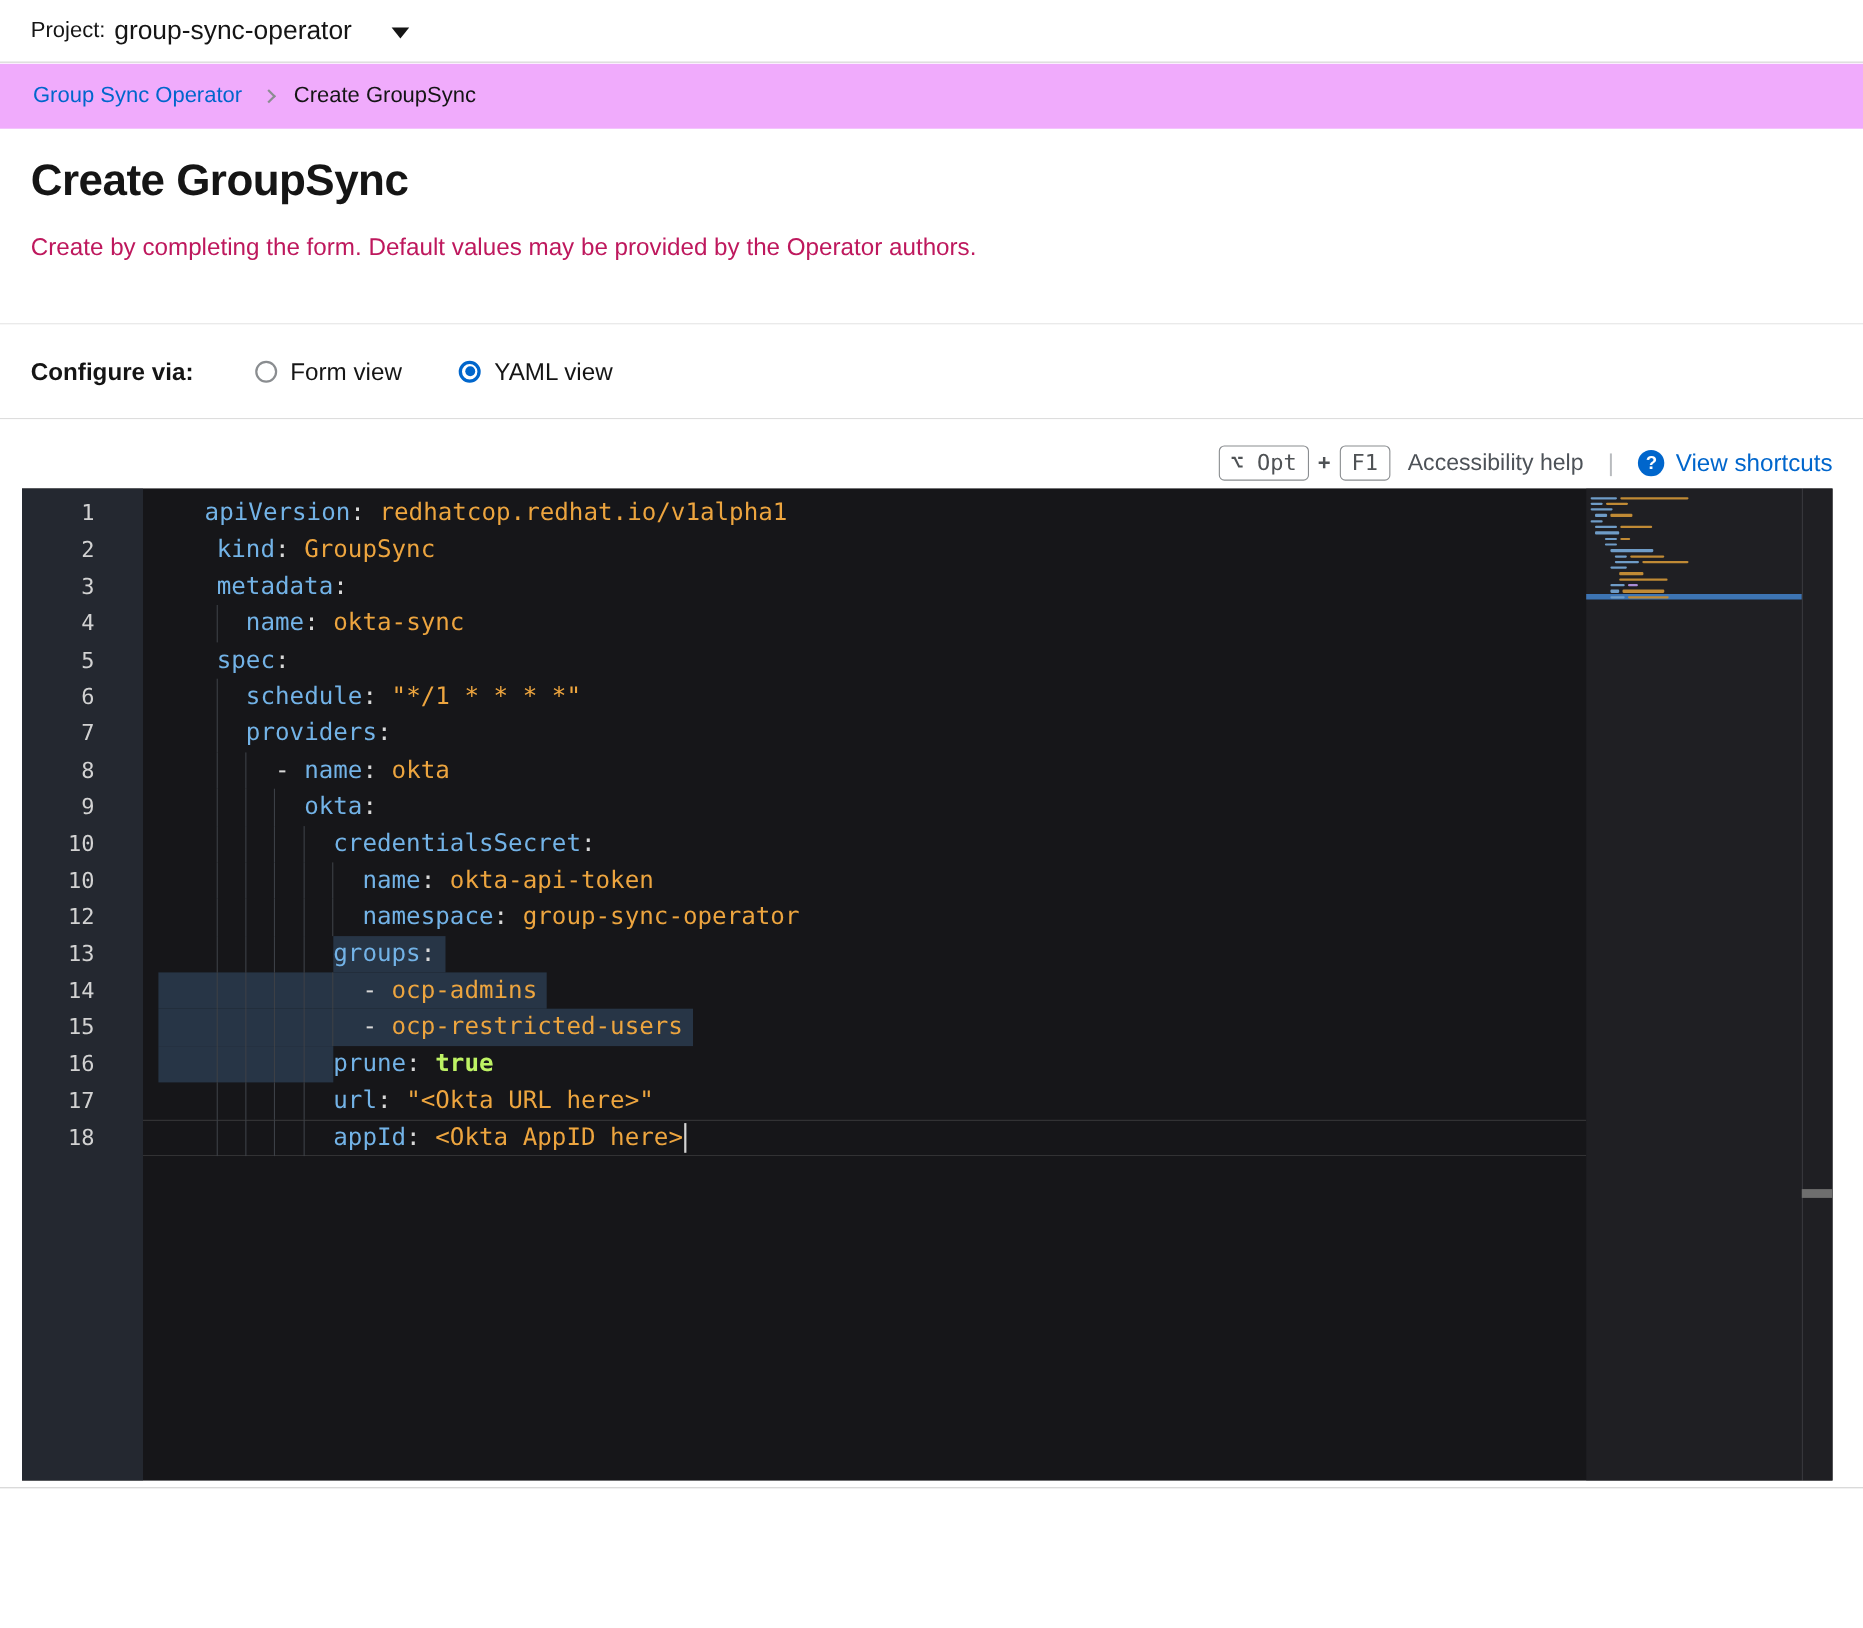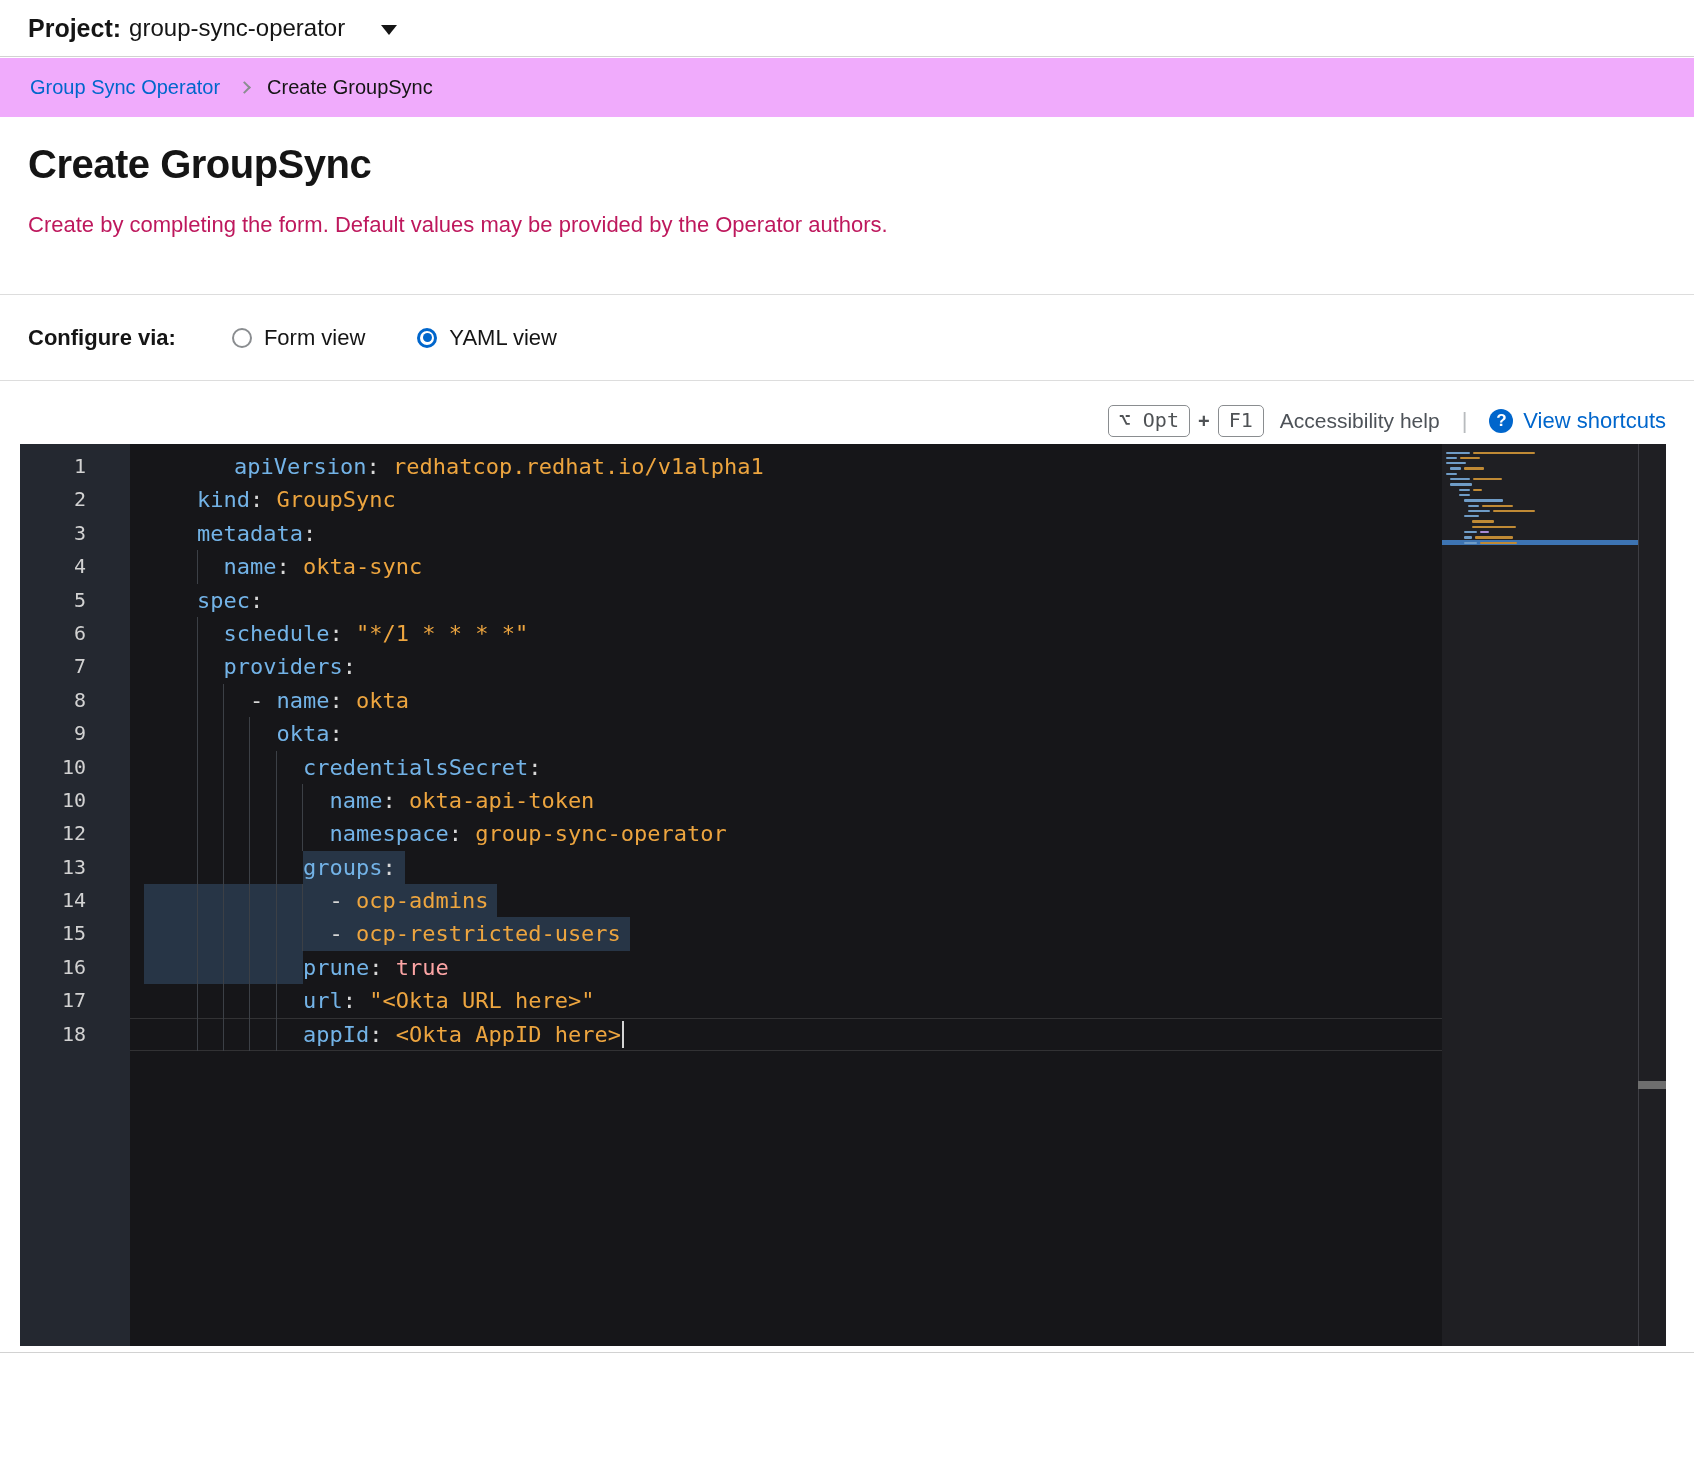--- a/index.html
+++ b/index.html
@@ -1,20 +1,20 @@
 <!DOCTYPE html>
 <html><head>
 <meta charset="utf-8">
 <style>
   * { margin:0; padding:0; box-sizing:border-box; }
   html,body { width:1694px; height:1480px; background:#ffffff; font-family:"Liberation Sans", sans-serif; color:#151515; }
 
   
   .project-bar { position:absolute; left:0; top:0; width:1694px; height:57px; background:#fff; border-bottom:1px solid #d2d2d2; display:flex; align-items:center; padding-left:28px; }
-  .project-bar .plabel { font-size:25px; font-weight:700; }
+  .project-bar .plabel { font-size:20px; font-weight:400; }
   .project-bar .pvalue { font-size:24px; font-weight:400; margin-left:8px; }
   .caret-down { width:0; height:0; border-left:8px solid transparent; border-right:8px solid transparent; border-top:10px solid #151515; margin-left:36px; margin-top:4px; }
 
   
   .breadcrumb-band { position:absolute; left:0; top:58px; width:1694px; height:59px; background:#f0abfc; display:flex; align-items:center; padding-left:30px; }
   .bc-link { color:#0066cc; font-size:20px; text-decoration:none; cursor:pointer; }
   .bc-chevron { display:inline-block; width:9px; height:9px; border-top:2px solid #8a8d90; border-right:2px solid #8a8d90; transform:rotate(45deg); margin:0 18px 0 20px; }
   .bc-current { color:#151515; font-size:20px; }
 
   
@@ -47,21 +47,21 @@
   .code-area { position:absolute; left:110px; top:6px; width:1312px; }
   .code-row { position:relative; height:33.4px; line-height:33.4px; width:100%; cursor:text; }
   .code-row.current::before { content:""; position:absolute; left:0; right:0; top:0; bottom:0; border-top:1px solid rgba(255,255,255,0.12); border-bottom:1px solid rgba(255,255,255,0.12); }
   .sel { position:absolute; top:0; height:100%; background:#273546; z-index:0; }
   .guide { position:absolute; top:0; width:1px; height:100%; background:#3c4046; z-index:1; }
   .code-text { position:relative; z-index:2; white-space:pre; font-size:22px; }
   .tok-plain { color:#d8d8d8; }
   .tok-key { color:#73b3e7; }
   .tok-punc { color:#d8d8d8; }
   .tok-val { color:#eda53f; }
-  .tok-bool { color:#fca5a5; }
+  .tok-bool { color:#bef264;font-weight:bold; }
   .cursor-caret { position:absolute; top:3px; width:2px; height:27px; background:#d4d4d4; z-index:3; }
 
   .minimap { position:absolute; left:1422px; top:0; width:196px; height:100%; background:#1f1f23; }
   .mini-row { position:absolute; left:4px; height:5.3px; }
   .mini-bar { position:absolute; top:1.5px; height:2.4px; border-radius:1px; }
   .mini-current { position:absolute; left:0; width:196px; height:5.6px; background:#3d74b3; }
   .map-divider { position:absolute; left:1618px; top:0; width:1px; height:100%; background:#3e3e44; }
   .scroll-strip { position:absolute; left:1619px; top:0; width:27px; height:100%; background:#1f1f23; }
   .scroll-handle { position:absolute; left:1618px; top:637px; width:28px; height:8px; background:#6e6e6e; cursor:pointer; }
 
@@ -128,21 +128,21 @@
         <div class="lnum">12</div>
         <div class="lnum">13</div>
         <div class="lnum">14</div>
         <div class="lnum">15</div>
         <div class="lnum">16</div>
         <div class="lnum">17</div>
         <div class="lnum">18</div>
       </div>
   </div>
   <div class="code-area" id="code-area">
-      <div class="code-row"><span class="code-text" style="padding-left: 104px; margin-top: 16px;"><span class="tok-plain"></span><span class="tok-key">apiVersion</span><span class="tok-punc">:</span><span class="tok-plain"> </span><span class="tok-val">redhatcop.redhat.io/v1alpha1</span></span></div>
+      <div class="code-row"><span class="code-text" style="padding-left: 56px; margin-top: 16px;"><span class="tok-plain"></span><span class="tok-key">apiVersion</span><span class="tok-punc">:</span><span class="tok-plain"> </span><span class="tok-val">redhatcop.redhat.io/v1alpha1</span></span></div>
       <div class="code-row"><span class="code-text" style="padding-left: 67px;"><span class="tok-plain"></span><span class="tok-key">kind</span><span class="tok-punc">:</span><span class="tok-plain"> </span><span class="tok-val">GroupSync</span></span></div>
       <div class="code-row"><span class="code-text" style="padding-left: 67px;"><span class="tok-plain"></span><span class="tok-key">metadata</span><span class="tok-punc">:</span></span></div>
       <div class="code-row"><span class="guide" style="left: 66.5px;"></span><span class="code-text" style="padding-left: 67px;"><span class="tok-plain">  </span><span class="tok-key">name</span><span class="tok-punc">:</span><span class="tok-plain"> </span><span class="tok-val">okta-sync</span></span></div>
       <div class="code-row"><span class="code-text" style="padding-left: 67px;"><span class="tok-plain"></span><span class="tok-key">spec</span><span class="tok-punc">:</span></span></div>
       <div class="code-row"><span class="guide" style="left: 66.5px;"></span><span class="code-text" style="padding-left: 67px;"><span class="tok-plain">  </span><span class="tok-key">schedule</span><span class="tok-punc">:</span><span class="tok-plain"> </span><span class="tok-val">"*/1 * * * *"</span></span></div>
       <div class="code-row"><span class="guide" style="left: 66.5px;"></span><span class="code-text" style="padding-left: 67px;"><span class="tok-plain">  </span><span class="tok-key">providers</span><span class="tok-punc">:</span></span></div>
       <div class="code-row"><span class="guide" style="left: 66.5px;"></span><span class="guide" style="left: 92.99px;"></span><span class="code-text" style="padding-left: 67px;"><span class="tok-plain">    - </span><span class="tok-key">name</span><span class="tok-punc">:</span><span class="tok-plain"> </span><span class="tok-val">okta</span></span></div>
       <div class="code-row"><span class="guide" style="left: 66.5px;"></span><span class="guide" style="left: 92.99px;"></span><span class="guide" style="left: 119.48px;"></span><span class="code-text" style="padding-left: 67px;"><span class="tok-plain">      </span><span class="tok-key">okta</span><span class="tok-punc">:</span></span></div>
       <div class="code-row"><span class="guide" style="left: 66.5px;"></span><span class="guide" style="left: 92.99px;"></span><span class="guide" style="left: 119.48px;"></span><span class="guide" style="left: 145.97px;"></span><span class="code-text" style="padding-left: 67px;"><span class="tok-plain">        </span><span class="tok-key">credentialsSecret</span><span class="tok-punc">:</span></span></div>
       <div class="code-row"><span class="guide" style="left: 66.5px;"></span><span class="guide" style="left: 92.99px;"></span><span class="guide" style="left: 119.48px;"></span><span class="guide" style="left: 145.97px;"></span><span class="guide" style="left: 172.46px;"></span><span class="code-text" style="padding-left: 67px;"><span class="tok-plain">          </span><span class="tok-key">name</span><span class="tok-punc">:</span><span class="tok-plain"> </span><span class="tok-val">okta-api-token</span></span></div>

